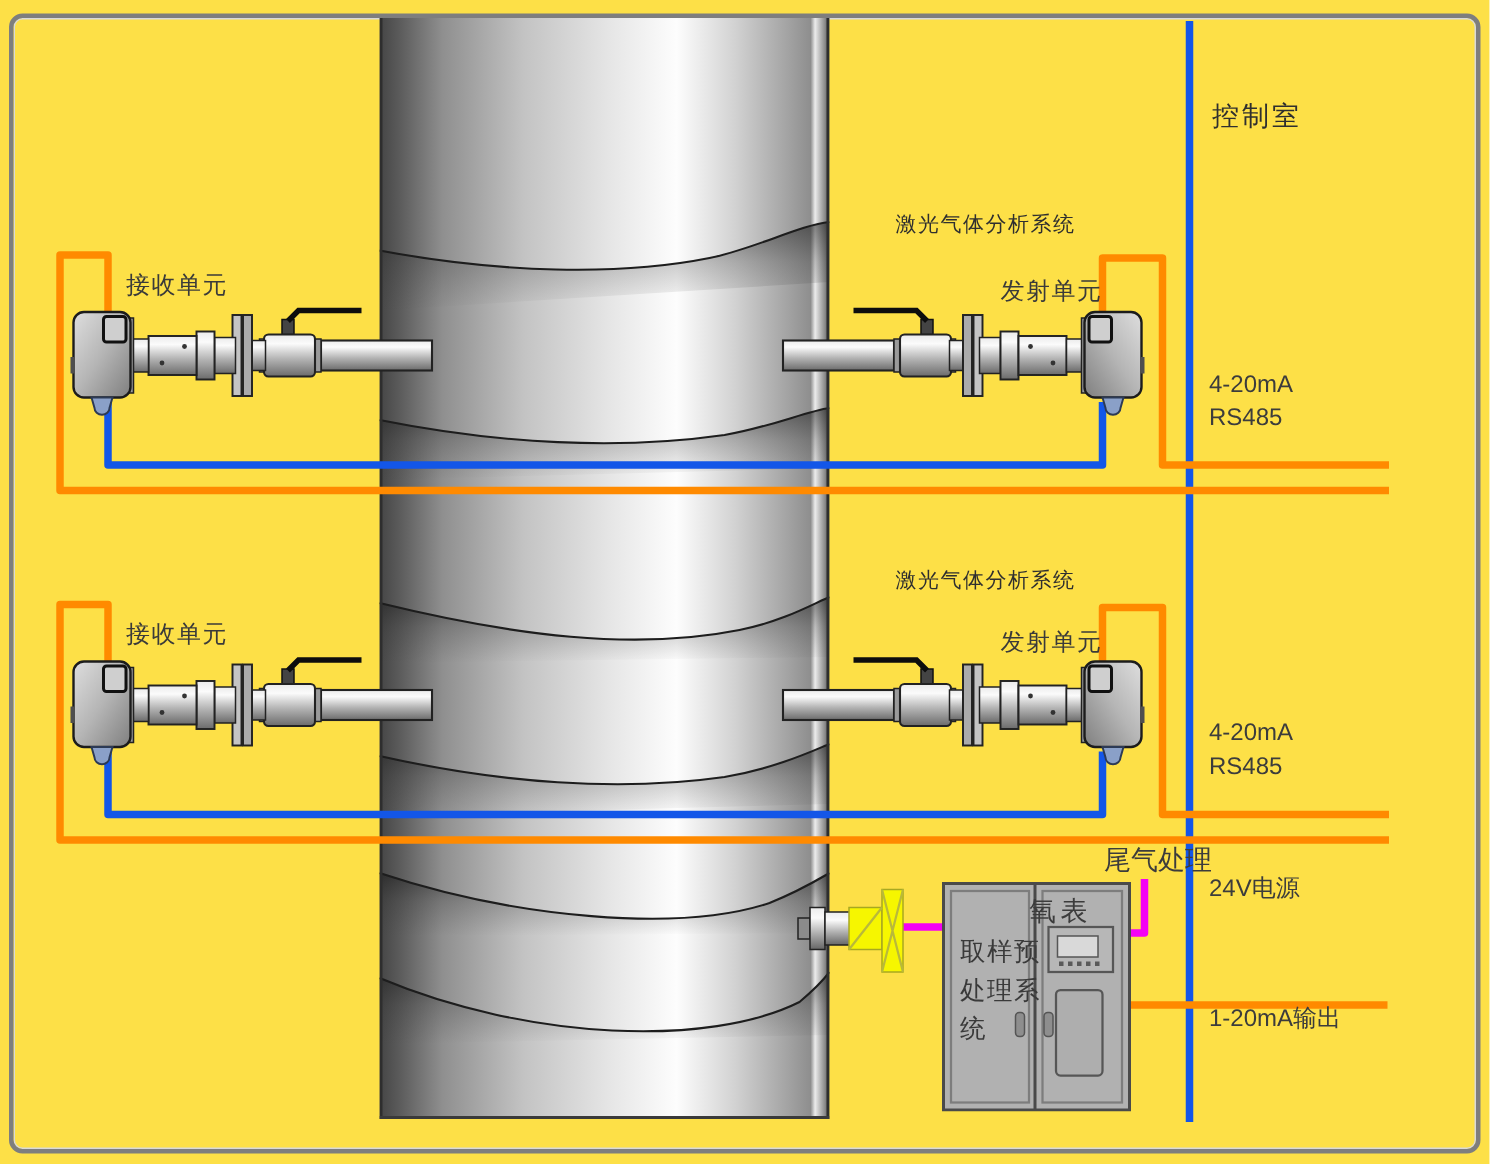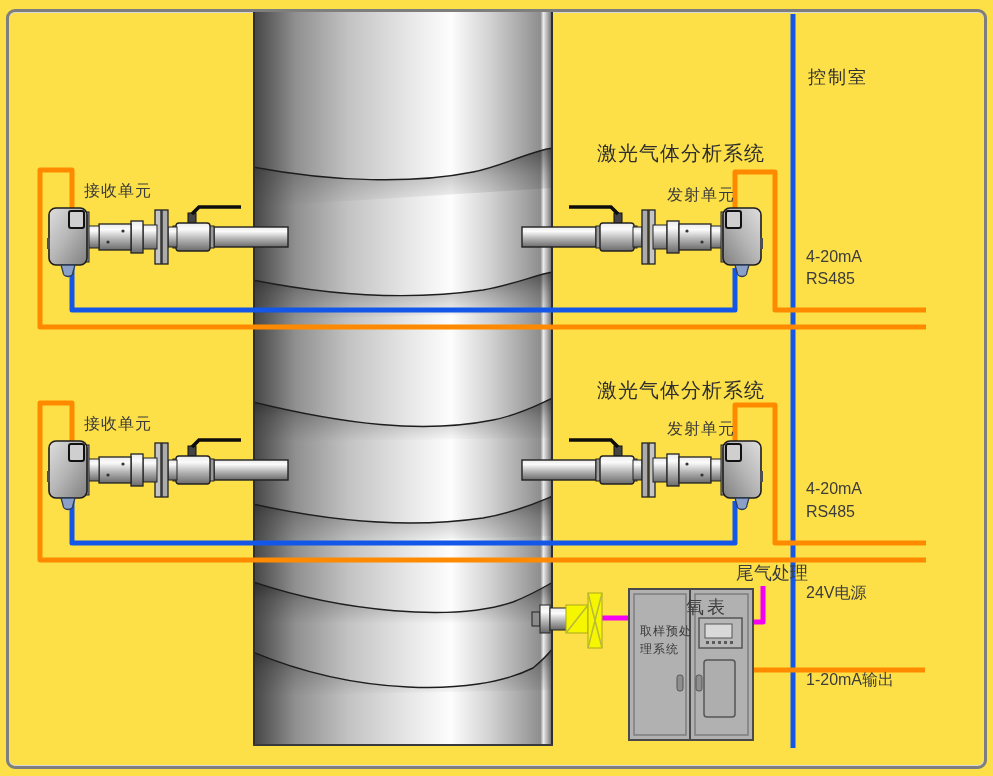--- a/index.html
+++ b/index.html
@@ -6,26 +6,26 @@
   .canvas{
     position:relative;width:993px;height:776px;background:#fde047;overflow:hidden;
     font-family:"Liberation Sans","DejaVu Sans",sans-serif;color:#383838;text-decoration:underline;
   }
   .border-frame{
     position:absolute;left:6px;top:9px;width:975px;height:754px;
     border:3px solid #7e7e7e;border-radius:9px;box-shadow:inset 0 0 0 1px #d9d9d9;
   }
   .layer{position:absolute;left:0;top:0;}
   .lbl{position:absolute;white-space:nowrap;line-height:1.2;}
-  .lbl-title{font-size:20px;letter-spacing:1px;color:#2f2f2f;}
+  .lbl-title{font-size:14px;letter-spacing:1px;color:#2f2f2f;}
   .lbl-unit{font-size:16px;letter-spacing:1px;color:#3a3a3a;}
   .lbl-room{font-size:18px;letter-spacing:2px;color:#2f2f2f;}
   .lbl-sig{font-size:16px;color:#3c3c3c;margin-top:20px;}
   .lbl-small{font-size:18px;color:#3c3c3c;}
-  .lbl-cab{font-size:12px;color:#3a3a3a;white-space:normal;width:62px;line-height:1.5;letter-spacing:1px;}
+  .lbl-cab{font-size:17px;color:#3a3a3a;white-space:normal;width:62px;line-height:1.5;letter-spacing:1px;}
   .wire{fill:none;stroke-width:5;stroke-linejoin:round;}
   .wire-orange{stroke:var(--wire_orange,#ff8a00);}
   .wire-blue{stroke:var(--wire_blue,#1356e8);}
   .wire-magenta{stroke:var(--wire_magenta,#f400f4);}
   .instrument{position:absolute;width:245px;height:80px;}
   .mirrored{transform:scaleX(-1);}
 </style>
 </head>
 <body>
 

